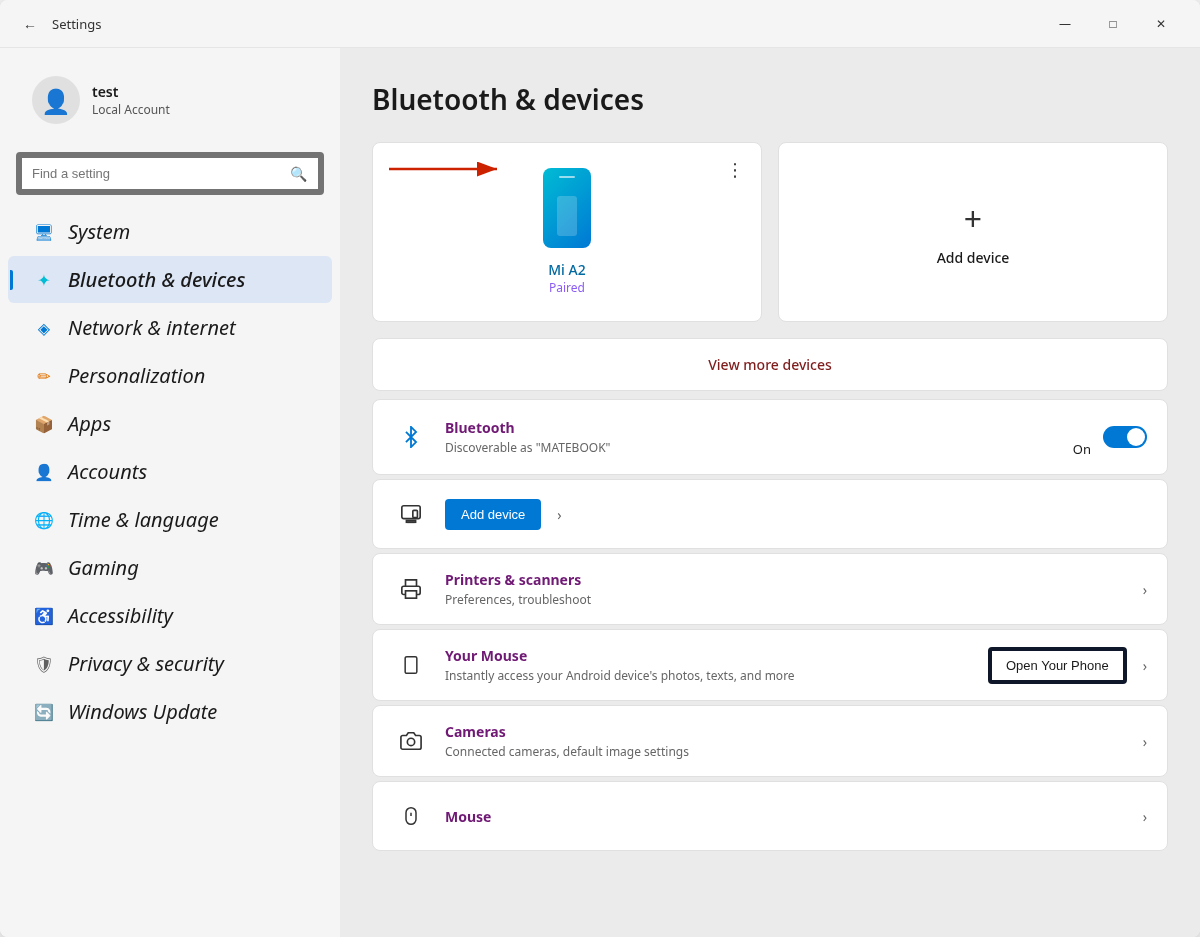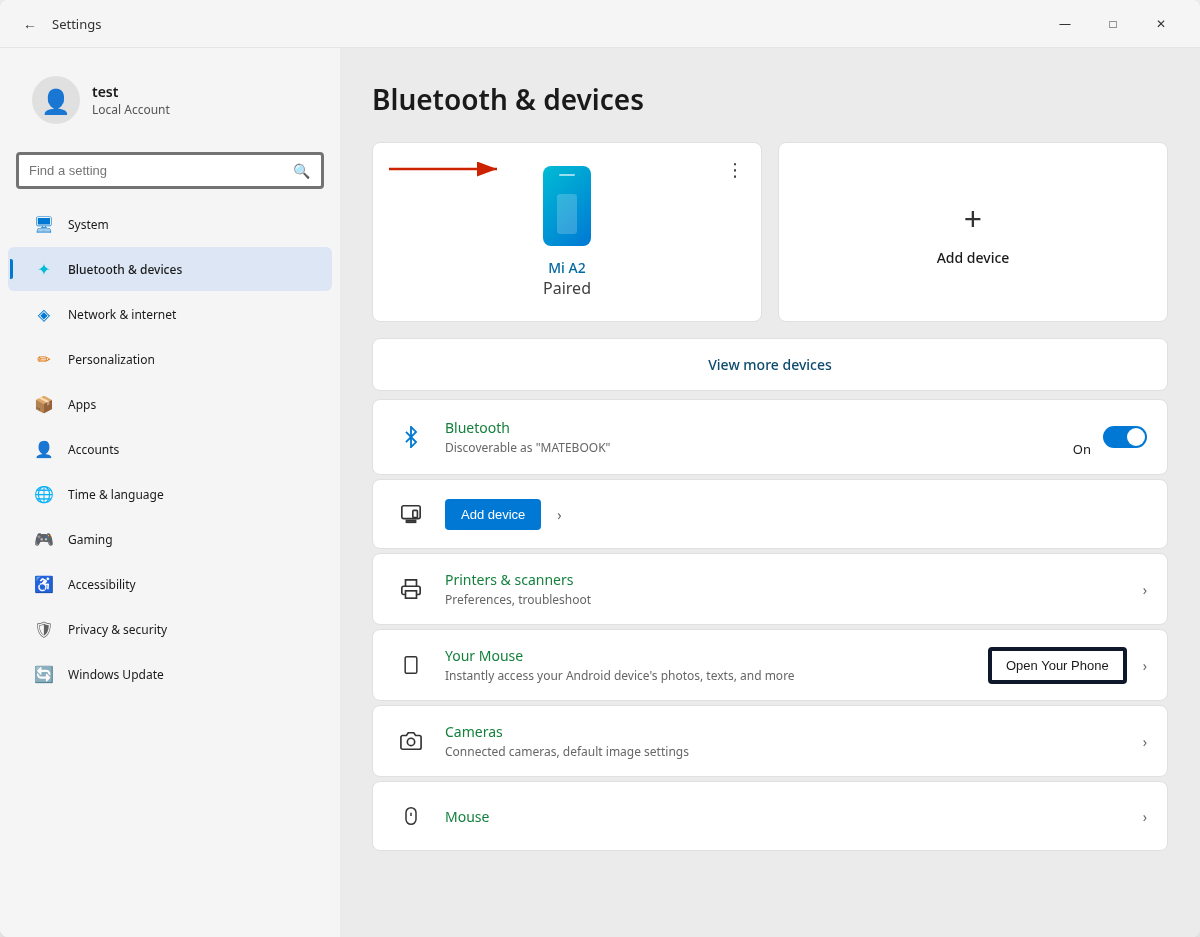--- a/index.html
+++ b/index.html
@@ -99,21 +99,21 @@
     .user-type { font-size: 12px; color: #555; }
 
     
     .search-container {
       padding: 8px 16px 8px 16px;
     }
     .search-box {
       display: flex;
       align-items: center;
       background: #ffffff;
-      border: 3px solid #737373;
+      border: 6px solid #737373;
       border-radius: 4px;
       padding: 6px 10px;
       cursor: text;
     }
     .search-input {
       border: none;
       outline: none;
       font-size: 13px;
       color: #555;
       background: transparent;
@@ -152,21 +152,21 @@
       border-radius: 0 2px 2px 0;
       margin-left: 2px;
     }
     .nav-icon {
       width: 24px; height: 24px;
       display: flex; align-items: center; justify-content: center;
       margin-right: 12px;
       font-size: 16px;
       flex-shrink: 0;
     }
-    .nav-label { font-size: 12px; }
+    .nav-label { font-size: 20px; font-style: italic; }
 
     
     .main {
       flex: 1;
       background: #ebebeb;
       overflow-y: auto;
       padding: 32px 32px 32px 32px;
     }
 
     .page-title {
@@ -233,21 +233,21 @@
       top: 8px;
       left: 50%;
       transform: translateX(-50%);
       width: 16px;
       height: 2px;
       background: rgba(255,255,255,0.6);
       border-radius: 1px;
     }
 
     .device-name { font-size: 14px; font-weight: 500; color: #0369a1; }
-    .device-status { font-size: 16px; color: #404040; }
+    .device-status { font-size: 12px; color: #8b5cf6; }
 
     .add-device-card {
       background: #ffffff;
       border-radius: 8px;
       padding: 16px;
       cursor: pointer;
       flex: 1;
       min-height: 180px;
       display: flex;
       flex-direction: column;
@@ -264,21 +264,21 @@
     .add-label { font-size: 14px; font-weight: 500; color: #1a1a1a; }
 
     
     .view-more-btn {
       background: #ffffff;
       border-radius: 8px;
       padding: 16px;
       text-align: center;
       cursor: pointer;
       font-size: 14px;
-      color: #0c4a6e;
+      color: #7f1d1d;
       font-weight: 500;
       margin-bottom: 8px;
       border: 1px solid #e0e0e0;
     }
 
     
     .setting-row {
       background: #ffffff;
       border-radius: 8px;
       padding: 16px 20px;
@@ -293,21 +293,21 @@
     .setting-icon-wrap {
       width: 36px; height: 36px;
       display: flex; align-items: center; justify-content: center;
       margin-right: 16px;
       flex-shrink: 0;
       font-size: 20px;
       color: #333;
     }
 
     .setting-text { flex: 1; }
-    .setting-title { font-size: 14px; font-weight: 400; color: #15803d; }
+    .setting-title { font-size: 14px; font-weight: 700; color: #701a75; }
     .setting-subtitle { font-size: 12px; color: #666; margin-top: 2px; }
 
     .setting-action {
       display: flex;
       align-items: center;
       gap: 8px;
     }
 
     .toggle {
       width: 44px; height: 22px;

